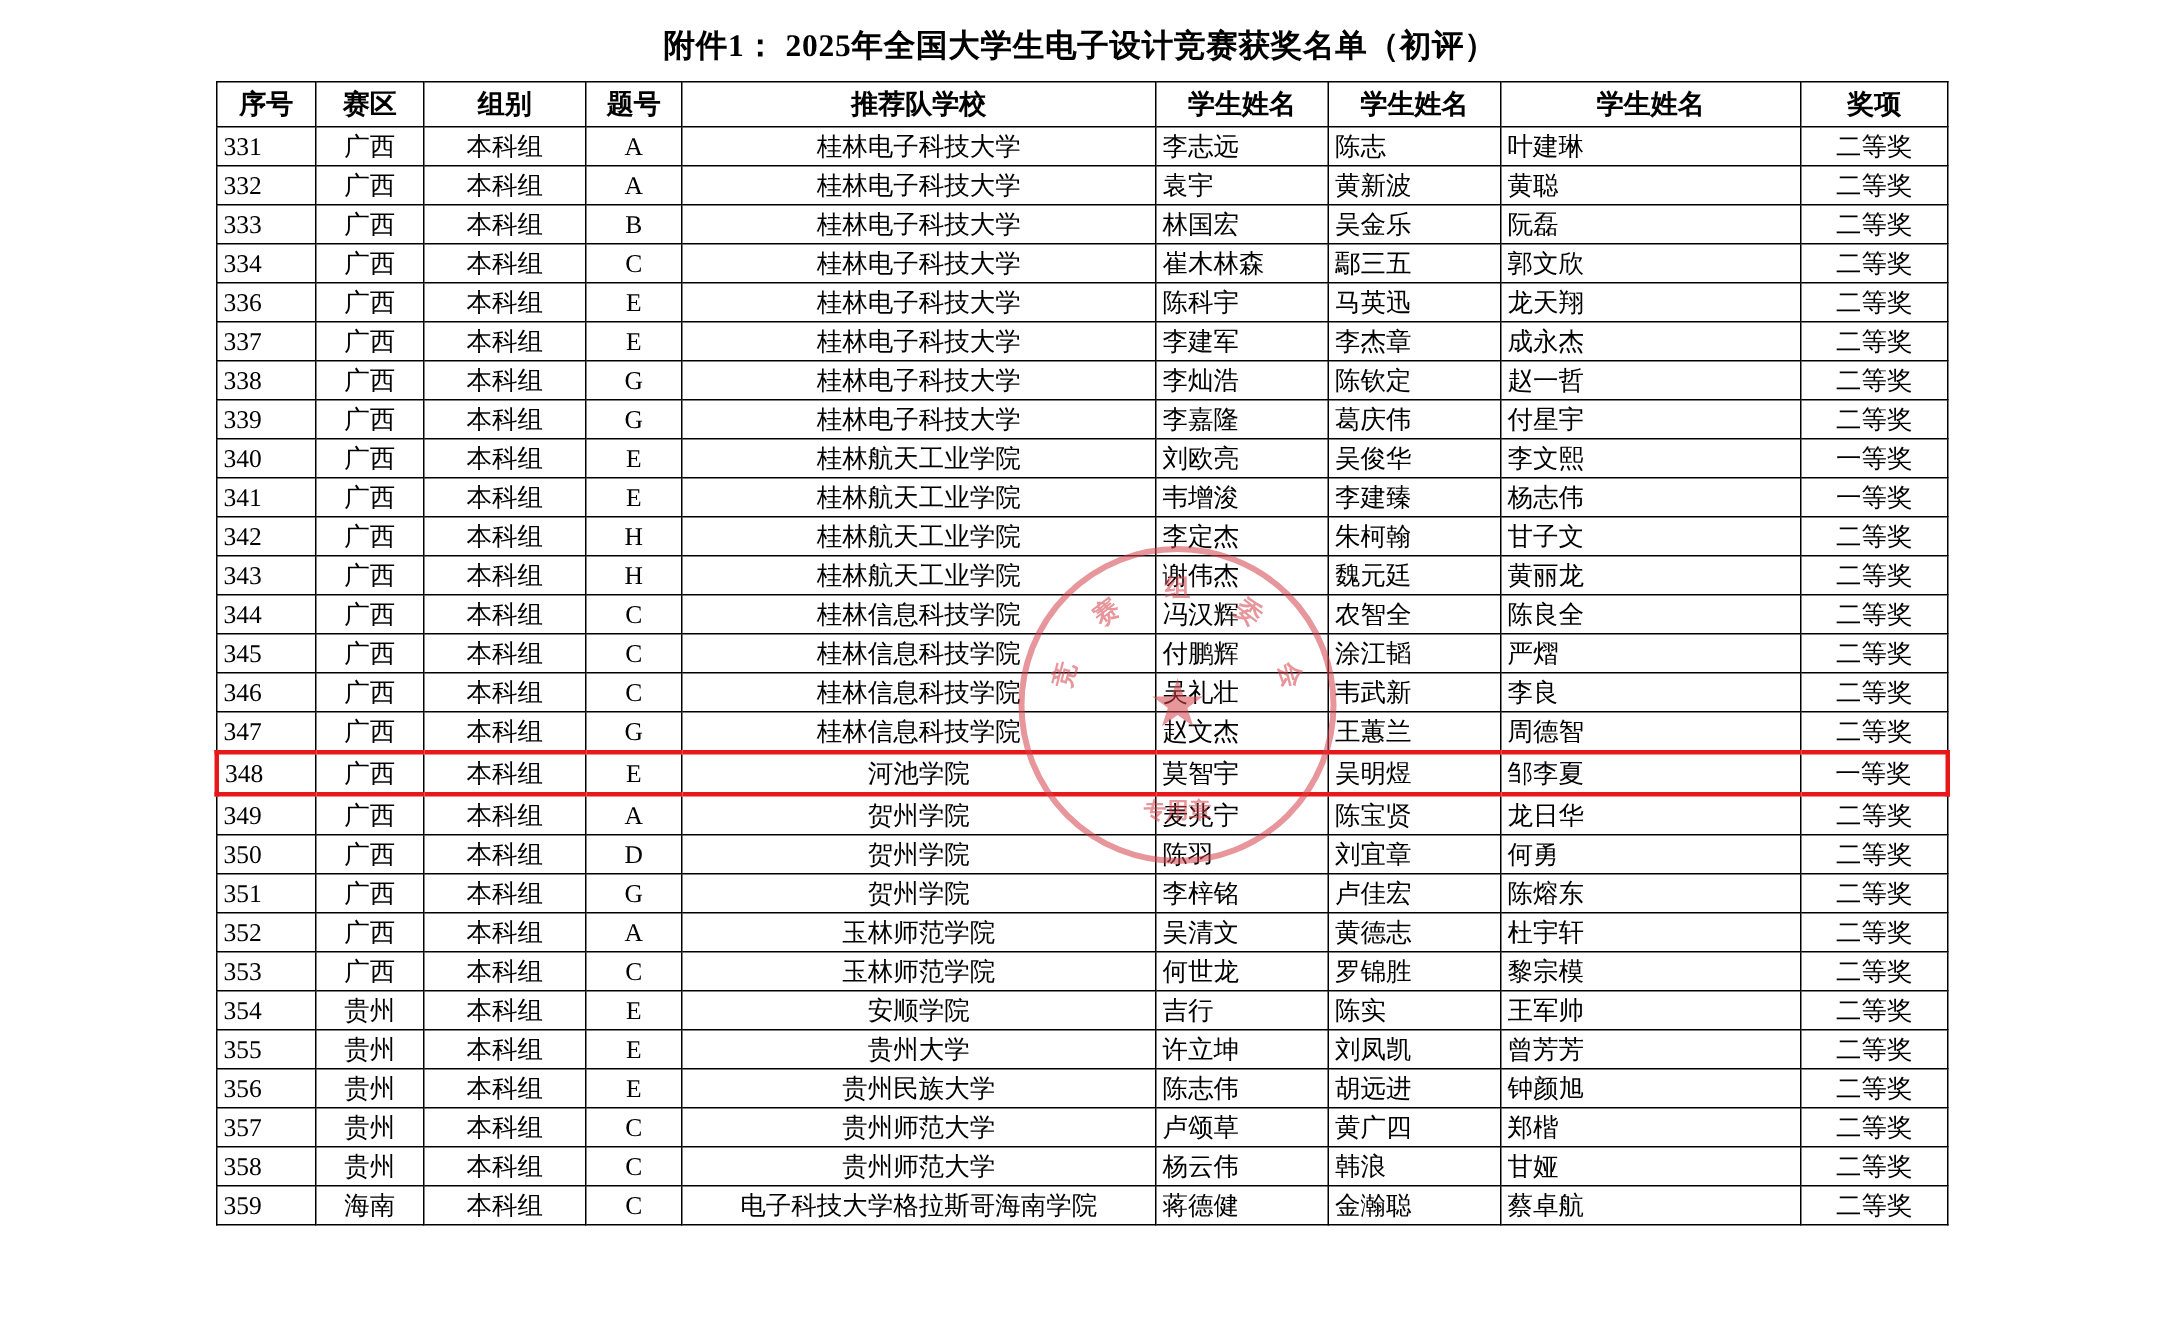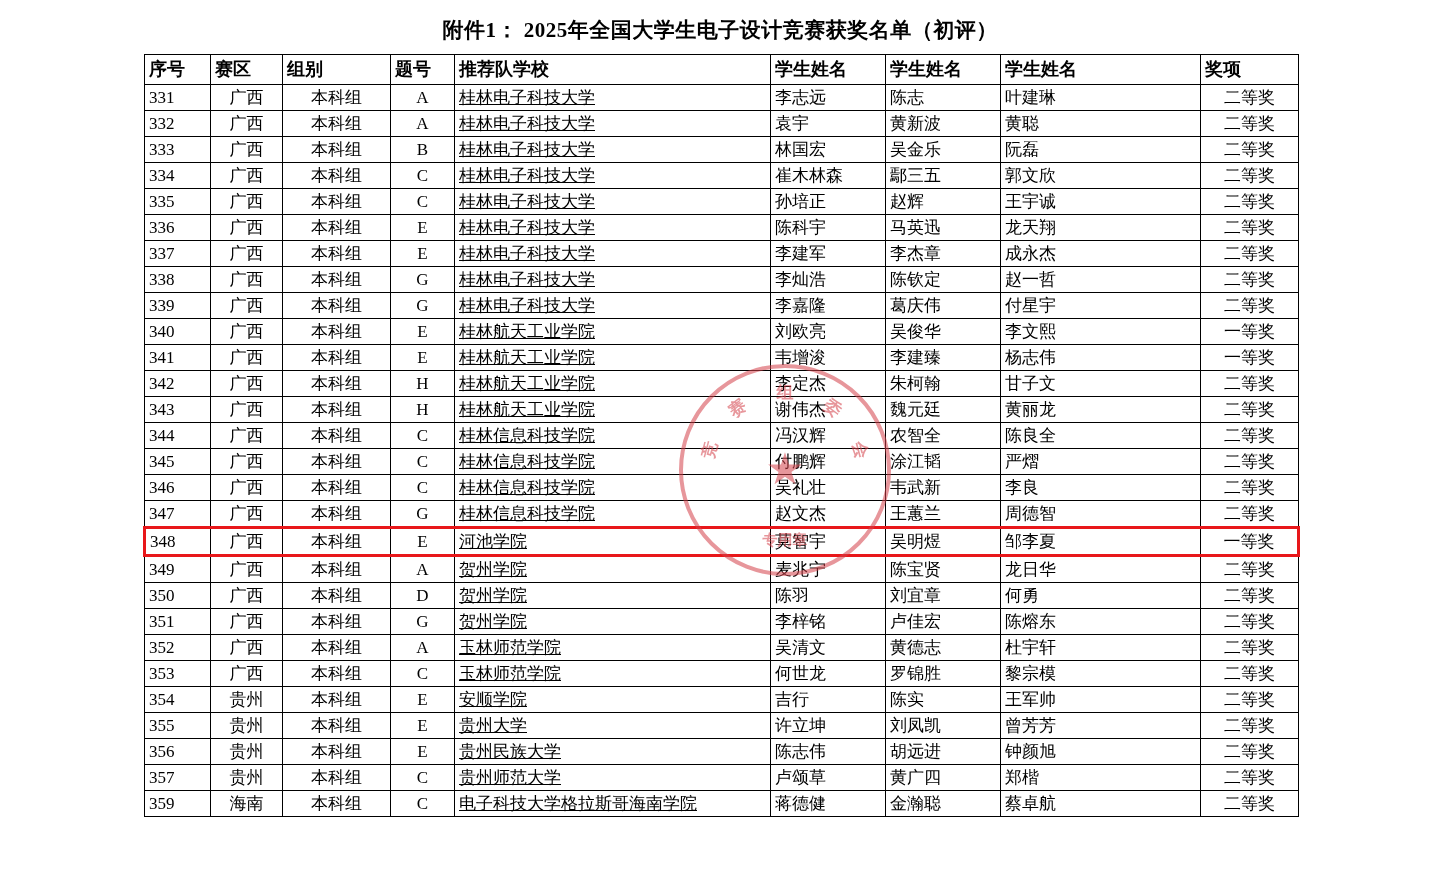--- a/index.html
+++ b/index.html
@@ -44,42 +44,42 @@
   table.award th,
   table.award td {
     border: 1px solid #000000;
     height: 25px;
     padding: 0 4px;
     line-height: 25px;
     overflow: hidden;
     white-space: nowrap;
   }
   table.award thead th {
-    text-align: left;
+    text-align: center;
     font-weight: bold;
     font-size: 18px;
     height: 29px;
     line-height: 29px;
   }
   
   col.c-no     { width: 66px; }
   col.c-zone   { width: 72px; }
   col.c-group  { width: 108px; }
   col.c-topic  { width: 64px; }
   col.c-school { width: 316px; }
   col.c-s1     { width: 115px; }
   col.c-s2     { width: 115px; }
   col.c-s3     { width: 200px; }
   col.c-award  { width: 98px; }
 
   td.no      { text-align: left; }
   td.zone    { text-align: center; }
   td.group   { text-align: center; }
   td.topic   { text-align: center; }
-  td.school  { text-align: left; text-decoration: underline; }
+  td.school  { text-align: center; }
   td.student { text-align: left; padding-left: 8px; }
   td.award   { text-align: center; }
 
   tr.highlight td {
     border-top: 3px solid #e8171a;
     border-bottom: 3px solid #e8171a;
   }
   tr.highlight td:first-child { border-left: 3px solid #e8171a; }
   tr.highlight td:last-child  { border-right: 3px solid #e8171a; }
 
@@ -208,31 +208,20 @@
             <td class="zone">广西</td>
             <td class="group">本科组</td>
             <td class="topic">C</td>
             <td class="school">桂林电子科技大学</td>
             <td class="student">崔木林森</td>
             <td class="student">鄢三五</td>
             <td class="student">郭文欣</td>
             <td class="award">二等奖</td>
           </tr>
           <tr>
-            <td class="no">335</td>
-            <td class="zone">广西</td>
-            <td class="group">本科组</td>
-            <td class="topic">C</td>
-            <td class="school">桂林电子科技大学</td>
-            <td class="student">孙培正</td>
-            <td class="student">赵辉</td>
-            <td class="student">王宇诚</td>
-            <td class="award">二等奖</td>
-          </tr>
-          <tr>
             <td class="no">336</td>
             <td class="zone">广西</td>
             <td class="group">本科组</td>
             <td class="topic">E</td>
             <td class="school">桂林电子科技大学</td>
             <td class="student">陈科宇</td>
             <td class="student">马英迅</td>
             <td class="student">龙天翔</td>
             <td class="award">二等奖</td>
           </tr>
@@ -458,20 +447,31 @@
           </tr>
           <tr>
             <td class="no">357</td>
             <td class="zone">贵州</td>
             <td class="group">本科组</td>
             <td class="topic">C</td>
             <td class="school">贵州师范大学</td>
             <td class="student">卢颂草</td>
             <td class="student">黄广四</td>
             <td class="student">郑楷</td>
+            <td class="award">二等奖</td>
+          </tr>
+          <tr>
+            <td class="no">358</td>
+            <td class="zone">贵州</td>
+            <td class="group">本科组</td>
+            <td class="topic">C</td>
+            <td class="school">贵州师范大学</td>
+            <td class="student">杨云伟</td>
+            <td class="student">韩浪</td>
+            <td class="student">甘娅</td>
             <td class="award">二等奖</td>
           </tr>
           <tr>
             <td class="no">359</td>
             <td class="zone">海南</td>
             <td class="group">本科组</td>
             <td class="topic">C</td>
             <td class="school">电子科技大学格拉斯哥海南学院</td>
             <td class="student">蒋德健</td>
             <td class="student">金瀚聪</td>

